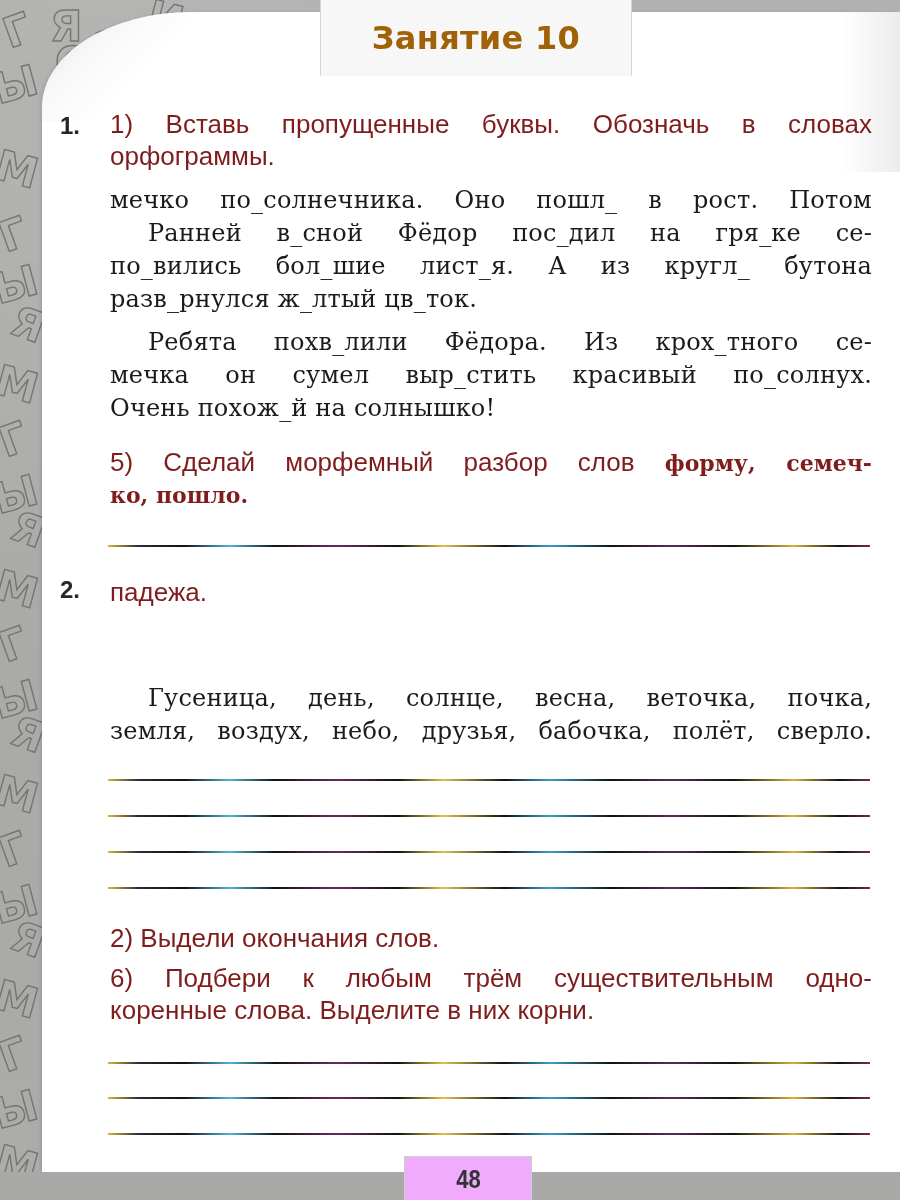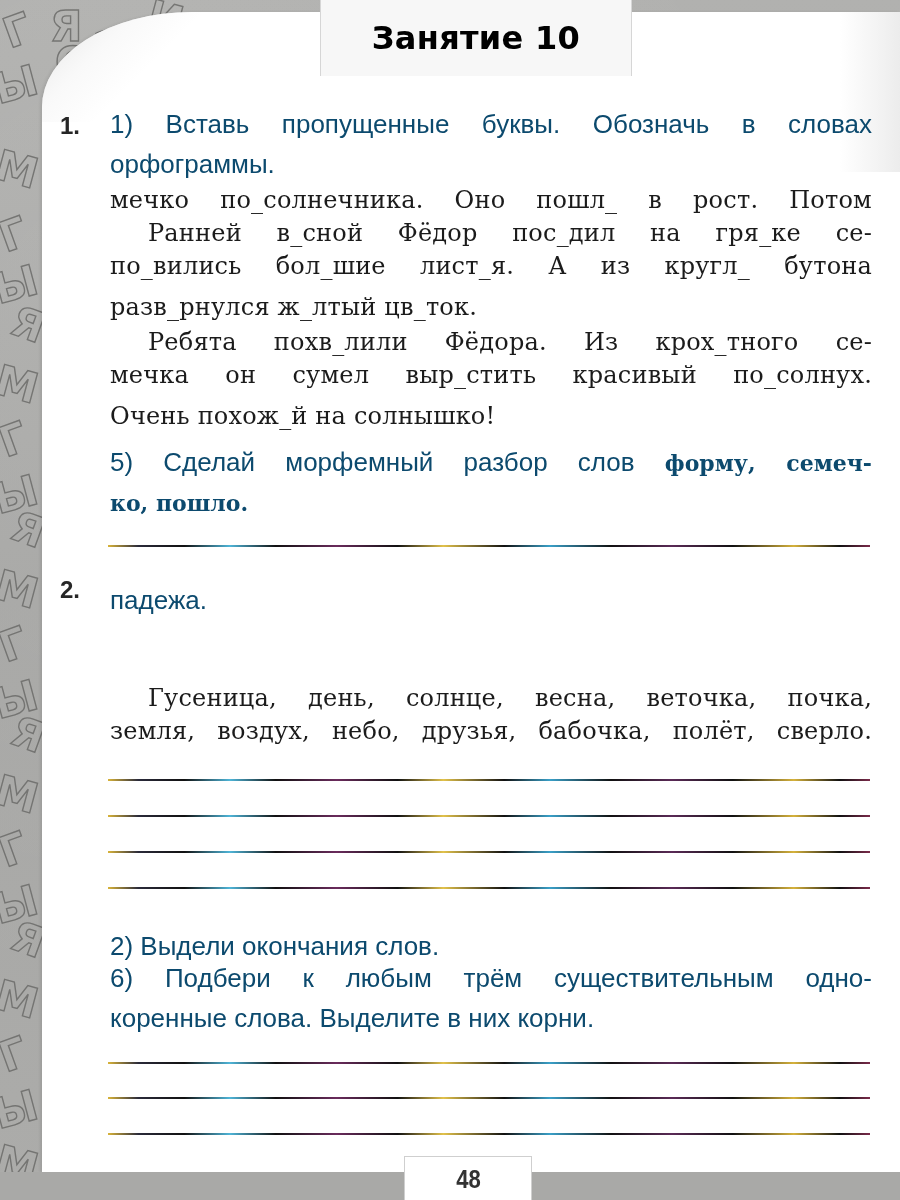--- a/index.html
+++ b/index.html
@@ -47,54 +47,54 @@
     }
     
     .title-tab {
       position: absolute; left: 320px; top: 0; width: 310px; height: 76px;
       background: #f7f7f7;
       border-left: 1px solid #d6d6d6; border-right: 1px solid #d6d6d6;
       display: flex; align-items: center; justify-content: center;
     }
     .title {
       font-family: "DejaVu Sans", sans-serif;
-      font-weight: bold; font-size: 32px; color: #000000;
+      font-weight: bold; font-size: 32px; color: #a16207;
       letter-spacing: 0.3px;
     }
     
     .abs { position: absolute; }
     .task-num {
       font-family: "Liberation Sans", sans-serif;
       font-weight: bold; font-size: 24px; color: #262626;
     }
     .instr {
       font-family: "Liberation Sans", sans-serif;
-      font-size: 26px; line-height: 32px; color: #0c4a6e;
+      font-size: 26px; line-height: 32px; color: #7f1d1d;
       text-align: justify;
     }
     .serif {
       font-family: "DejaVu Serif", serif;
       font-size: 24px; line-height: 33px; color: #1b1b1b;
       text-align: justify; letter-spacing: 0.2px;
     }
     .bold-serif { font-family: "DejaVu Serif", serif; font-weight: bold; font-size: 22px; }
     .line-row { display: block; white-space: nowrap; text-align-last: justify; }
-    .line-row.last { text-align-last: left; margin-top: 8px; }
+    .line-row.last { text-align-last: left; }
     
     .write-line {
       position: absolute; height: 2px;
       background: linear-gradient(90deg,
         #d9b43a 0%, #2a2a3a 4%, #111 10%, #4fb5d8 16%, #111 22%, #6a2b5c 30%,
         #111 38%, #e2c24b 44%, #111 52%, #3aa0c8 58%, #111 66%, #5a2a56 74%,
         #111 82%, #d6b23c 90%, #111 96%, #7a2a4a 100%);
     }
     
     .page-num-tab {
       position: absolute; left: 404px; top: 1156px; width: 126px; height: 44px;
-      background: #ffffff;
+      background: #f0abfc;
       border: 1px solid #cfcfcf; border-bottom: none;
       display: flex; align-items: center; justify-content: center;
     }
     .page-num {
       font-family: "Liberation Sans", sans-serif;
       font-weight: bold; font-size: 26px; color: #333; transform: scaleX(0.85);
     }
     .bottom-strip {
       position: absolute; left: 0; top: 1172px; width: 900px; height: 28px;
       background: #a9a9a7;

